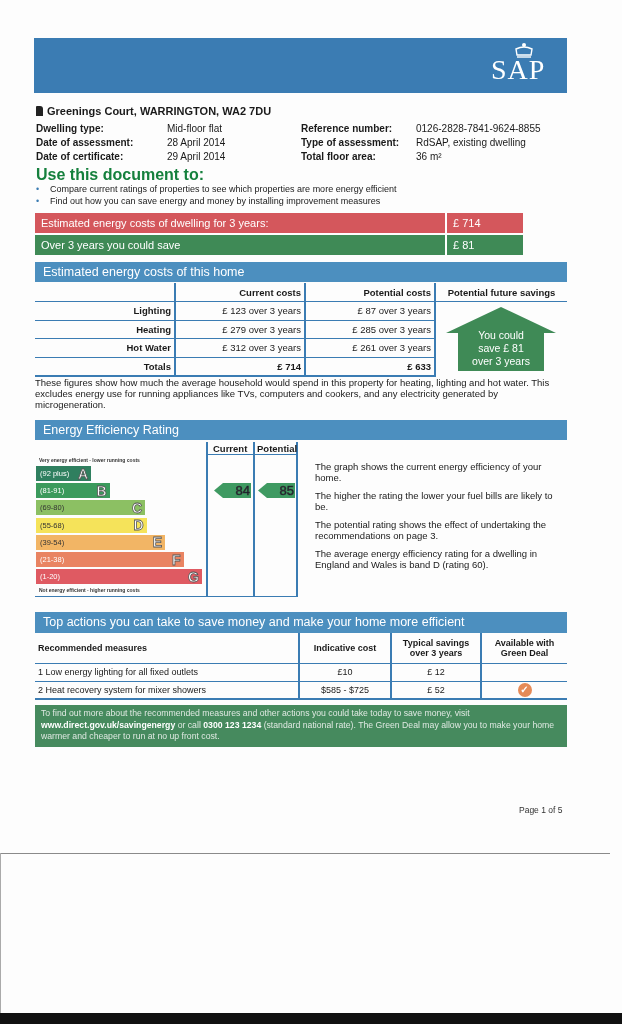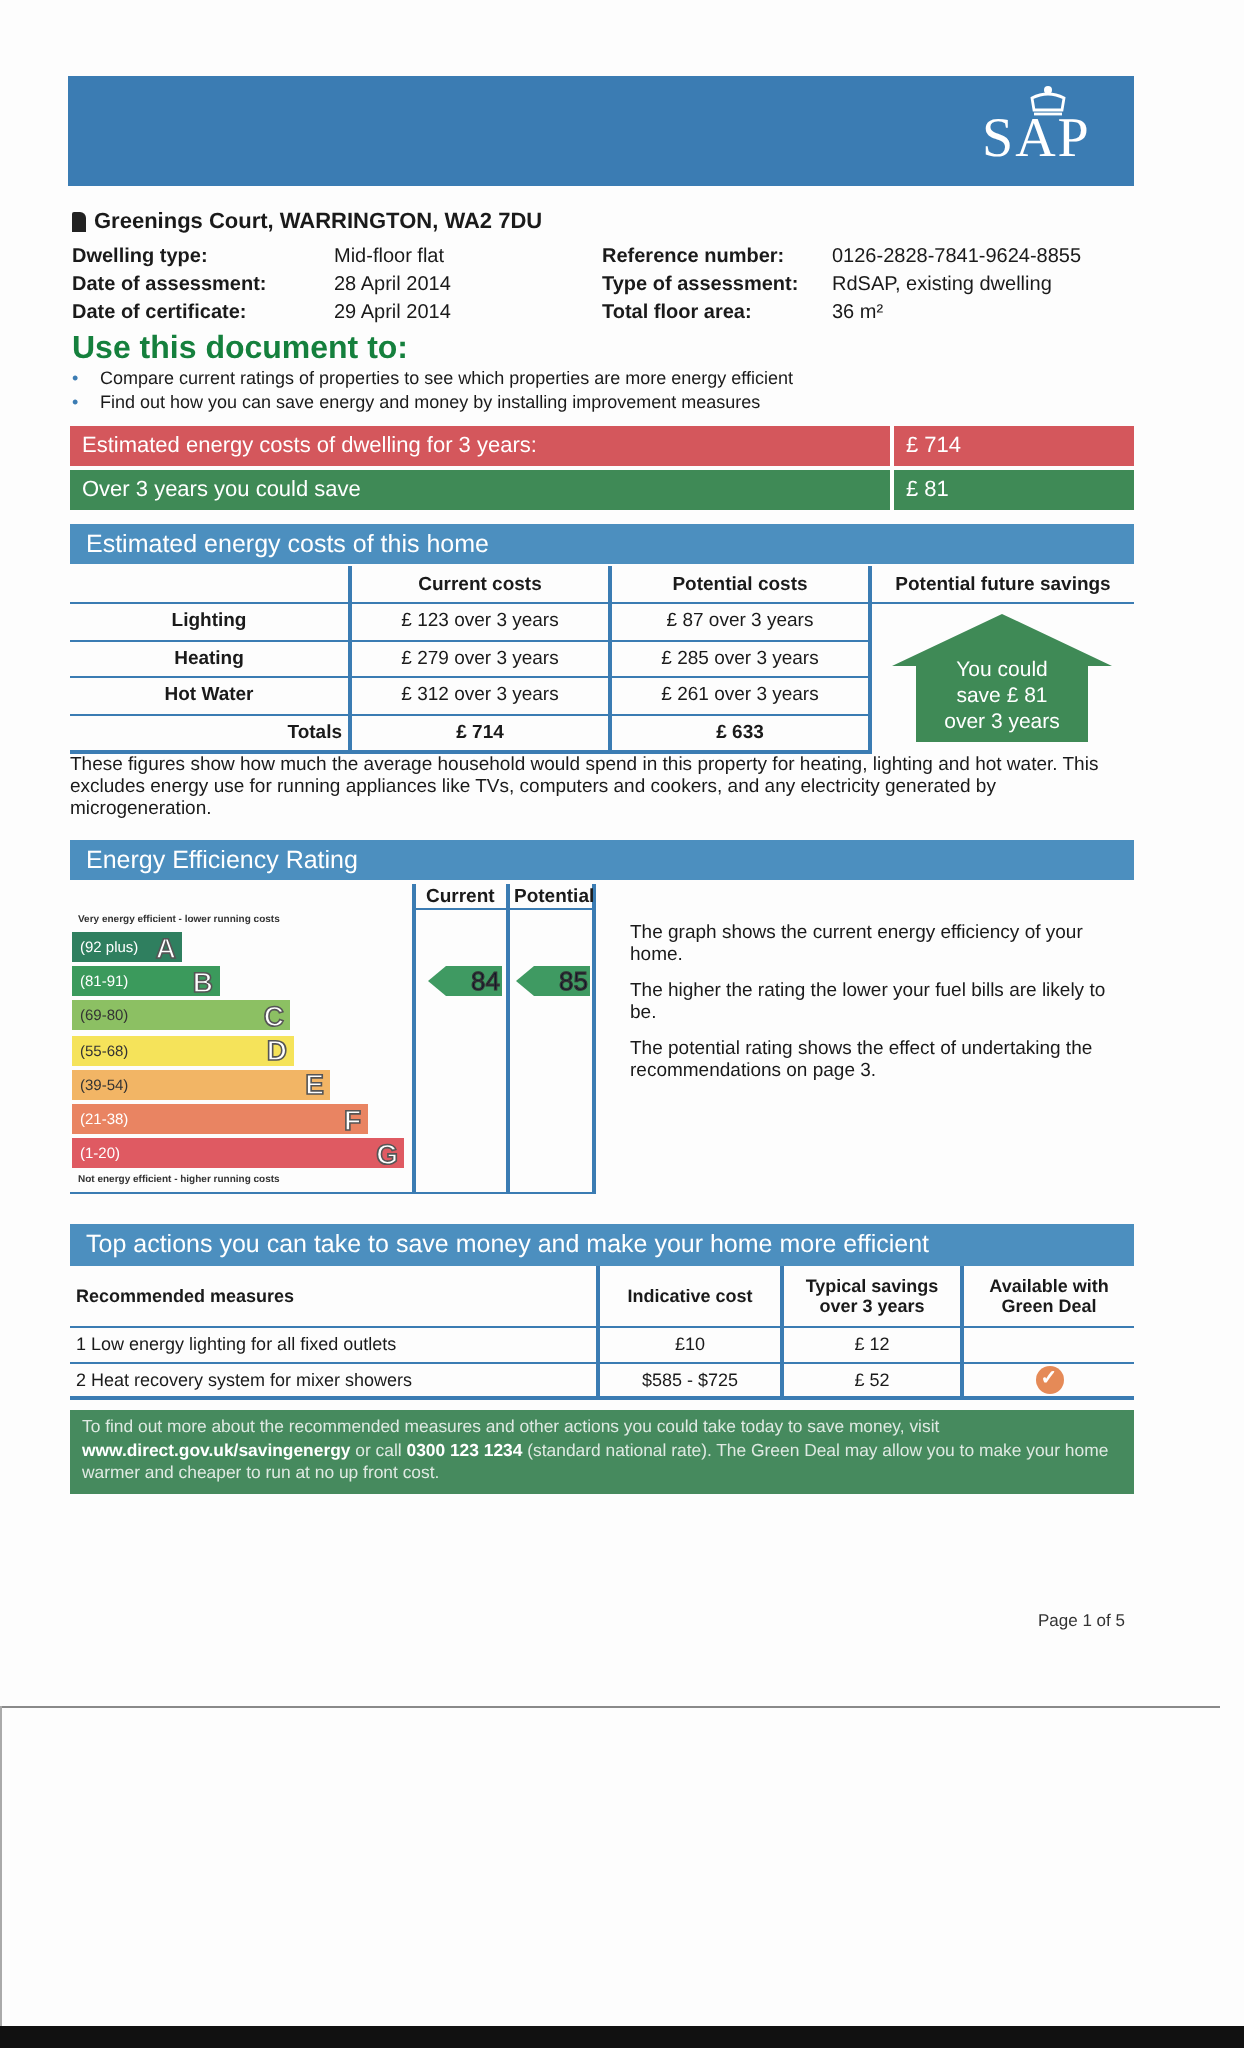--- a/index.html
+++ b/index.html
@@ -20,30 +20,30 @@
   .info-row { position: absolute; font-size: 10px; display: flex; }
   .info-row .lbl { font-weight: bold; }
   .info-l .lbl { width: 131px; }
   .info-r .lbl { width: 115px; }
 
   .use-title { position: absolute; left: 36px; top: 166px; color: #15803d; font-size: 16px; font-weight: bold; }
   .bullets { position: absolute; left: 36px; top: 183px; font-size: 9px; line-height: 12px; }
   .bullets li { list-style: none; padding-left: 14px; position: relative; }
   .bullets li::before { content: "•"; position: absolute; left: 0; color: #3b7cb3; }
 
-  .band { position: absolute; left: 35px; width: 532px; height: 20px; color: #fff; font-size: 11px; display: flex; }
+  .band { position: absolute; left: 35px; width: 488px; height: 20px; color: #fff; font-size: 11px; display: flex; }
   .band .bl { width: 412px; padding-left: 6px; line-height: 20px; border-right: 2px solid #fff; }
   .band .bv { padding-left: 6px; line-height: 20px; }
   .band-red { top: 213px; background: #d4575c; }
   .band-green { top: 235px; background: #3f8a56; }
 
   .section-head { position: absolute; left: 35px; width: 532px; height: 20px; background: #4c8fbf; color: #fff; font-size: 12.5px; padding-left: 8px; line-height: 20px; }
 
   table.costs { position: absolute; left: 35px; top: 283px; border-collapse: collapse; font-size: 9.5px; }
-  table.costs td, table.costs th { height: 18.5px; padding: 0 3px; text-align: center; border-bottom: 1px solid #3b7cb3; }
+  table.costs td, table.costs th { height: 18.5px; padding: 0 3px; text-align: right; border-bottom: 1px solid #3b7cb3; }
   table.costs th { font-weight: bold; }
   table.costs .c0 { width: 140px; font-weight: bold; }
   table.costs .c1 { width: 130px; border-left: 2px solid #3b7cb3; }
   table.costs .c2 { width: 130px; border-left: 2px solid #3b7cb3; }
   table.costs .c3 { width: 132px; border-left: 2px solid #3b7cb3; text-align: center; }
   table.costs .c3n { border-bottom: none; }
   table.costs tr.totals td.c0 { text-align: right; }
   table.costs tr.totals td { font-weight: bold; border-bottom: 2px solid #3b7cb3; }
   .savings-arrow { position: absolute; left: 446px; top: 307px; width: 110px; height: 64px; }
   .savings-arrow .txt { position: absolute; left: 0; top: 22px; width: 110px; text-align: center; color: #fff; font-size: 10.5px; line-height: 13px; }
@@ -245,20 +245,21 @@
           </svg>
         <div class="num">85</div>
       </div>
     </div>
     <div class="bottom-line"></div>
   </div>
   <div class="rating-text">
     <p>The graph shows the current energy efficiency of your home.</p>
     <p>The higher the rating the lower your fuel bills are likely to be.</p>
     <p>The potential rating shows the effect of undertaking the recommendations on page 3.</p>
+    <p>The average energy efficiency rating for a dwelling in England and Wales is band D (rating 60).</p>
   </div>
 
   <div class="section-head" style="top:612px; height:21px; font-size:12.5px;">Top actions you can take to save money and make your home more efficient</div>
   <table class="actions">
     <tbody>
         <tr>
       <th class="a0">Recommended measures</th>
       <th class="a1">Indicative cost</th>
       <th class="a2">Typical savings over 3 years</th>
       <th class="a3">Available with Green Deal</th>

